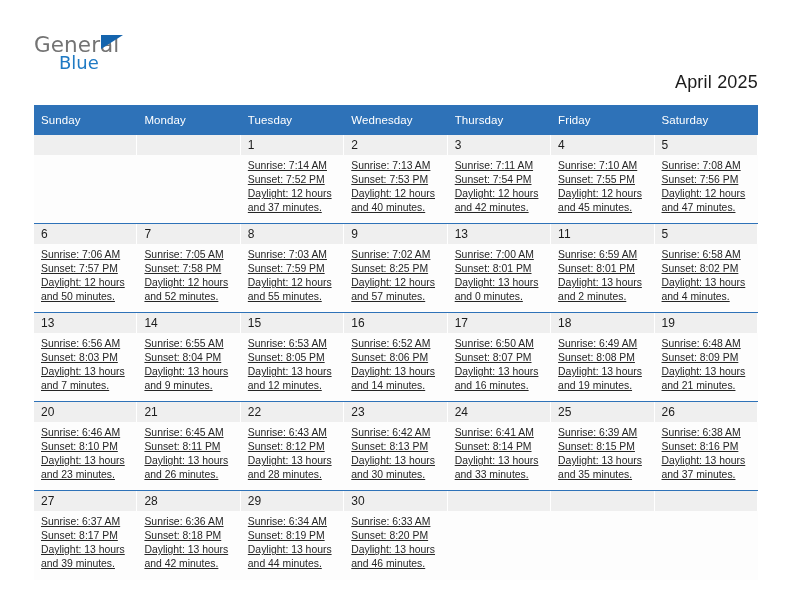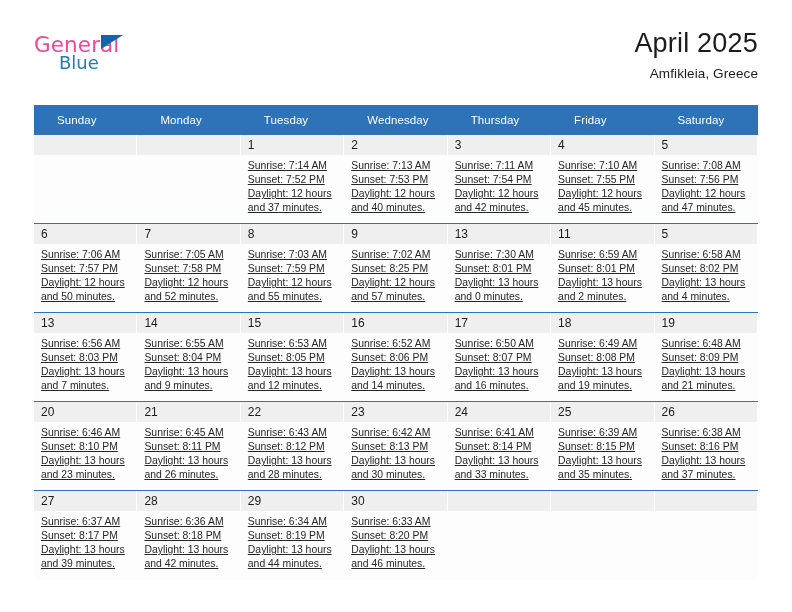--- a/index.html
+++ b/index.html
@@ -35,21 +35,21 @@
     top: 6px;
     width: 220px;
     height: 56px;
   }
   .brand-general {
     position: absolute;
     left: 0;
     top: 0;
     font-size: 21.5px;
     letter-spacing: 0.1px;
-    color: #ec4899;
+    color: #737373;
     font-family: "DejaVu Sans", sans-serif;
     font-weight: 400;
   }
   .brand-tri {
     position: absolute;
     left: 67px;
     top: 3px;
     width: 0;
     height: 0;
     border-left: 22px solid #1464ad;
@@ -65,25 +65,26 @@
     font-weight: 400;
   }
 
   .titles {
     position: absolute;
     right: 0;
     top: 0;
     text-align: right;
   }
   .cal-title {
-    font-size: 27px;
+    font-size: 18px;
     font-weight: 400;
     color: #1c1c1c;
     line-height: 34px;
     letter-spacing: 0.2px;
+    margin-top: 39px;
   }
   .cal-subtitle {
     font-size: 13.5px;
     font-weight: 400;
     color: #1c1c1c;
     line-height: 20px;
     margin-top: 4px;
     letter-spacing: 0.1px;
   }
 
@@ -97,21 +98,21 @@
     table-layout: fixed;
   }
   .calendar col { width: 103.428px; }
 
   thead th {
     background: #2e72b8;
     color: #ffffff;
     font-size: 11.5px;
     font-weight: 400;
     text-align: left;
-    padding: 5px 0 5px 23px;
+    padding: 5px 0 5px 7px;
     height: 19px;
     letter-spacing: 0.1px;
     border: none;
   }
 
   tbody tr.week {
     height: 89px;
   }
   tbody td {
     vertical-align: top;
@@ -311,21 +312,21 @@
             <div>Sunset: 8:25 PM</div>
             <div>Daylight: 12 hours</div>
             <div>and 57 minutes.</div>
           </div>
         </div>
           </td>
         <td>
             <div class="daycell">
           <div class="daynum-band">13</div>
           <div class="info">
-            <div>Sunrise: 7:30 AM</div>
+            <div>Sunrise: 7:00 AM</div>
             <div>Sunset: 8:01 PM</div>
             <div>Daylight: 13 hours</div>
             <div>and 0 minutes.</div>
           </div>
         </div>
           </td>
         <td>
             <div class="daycell">
           <div class="daynum-band">11</div>
           <div class="info">

